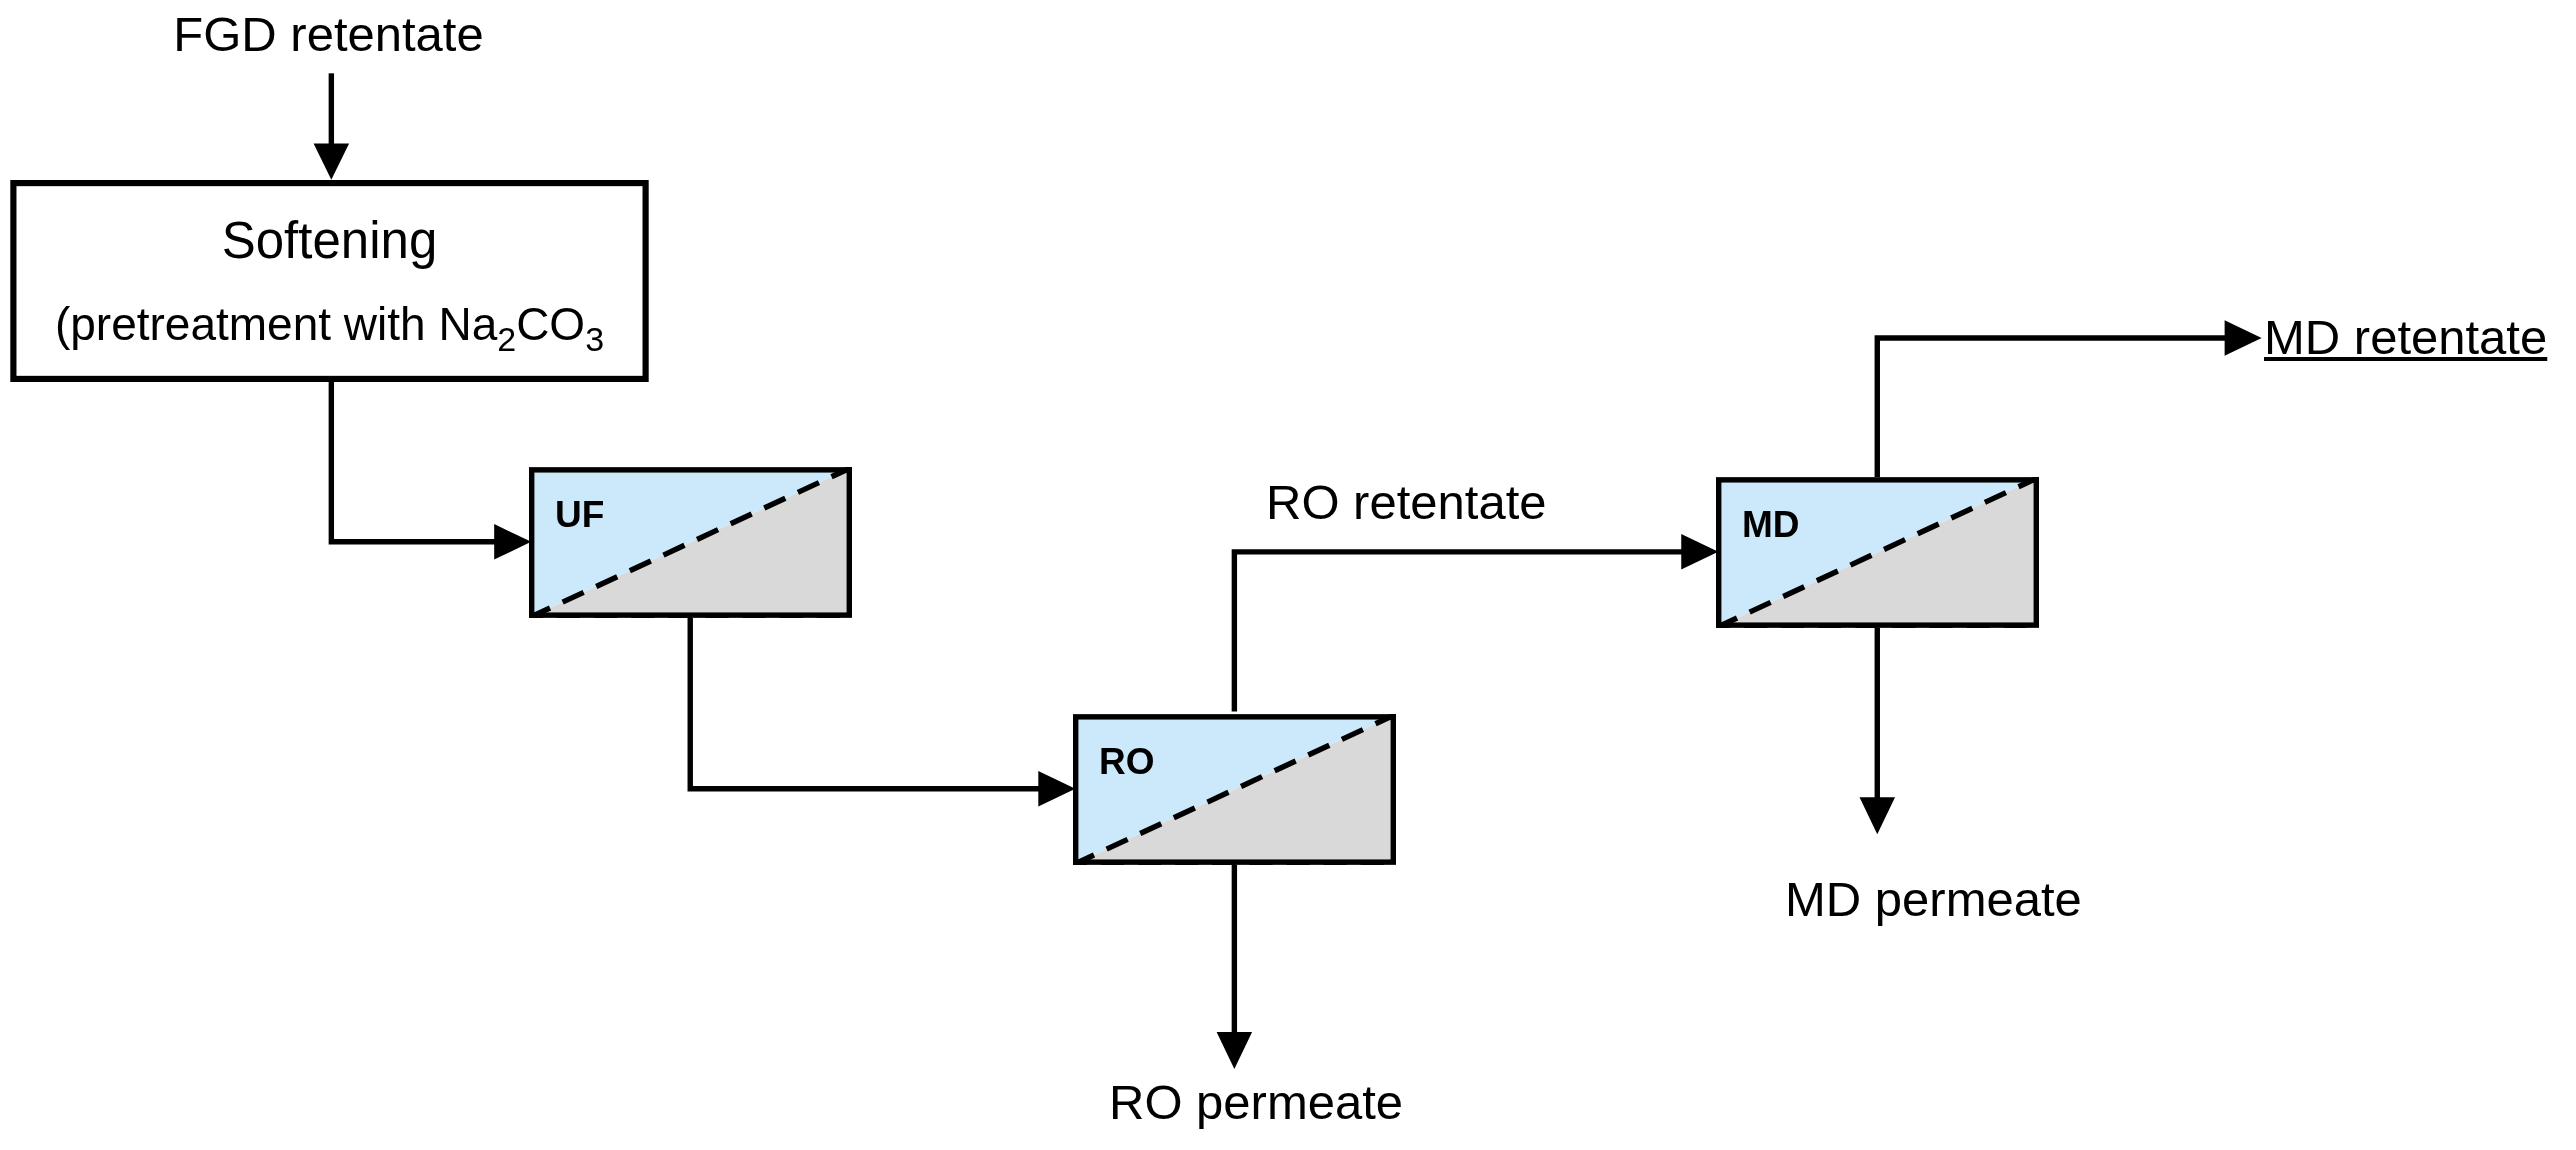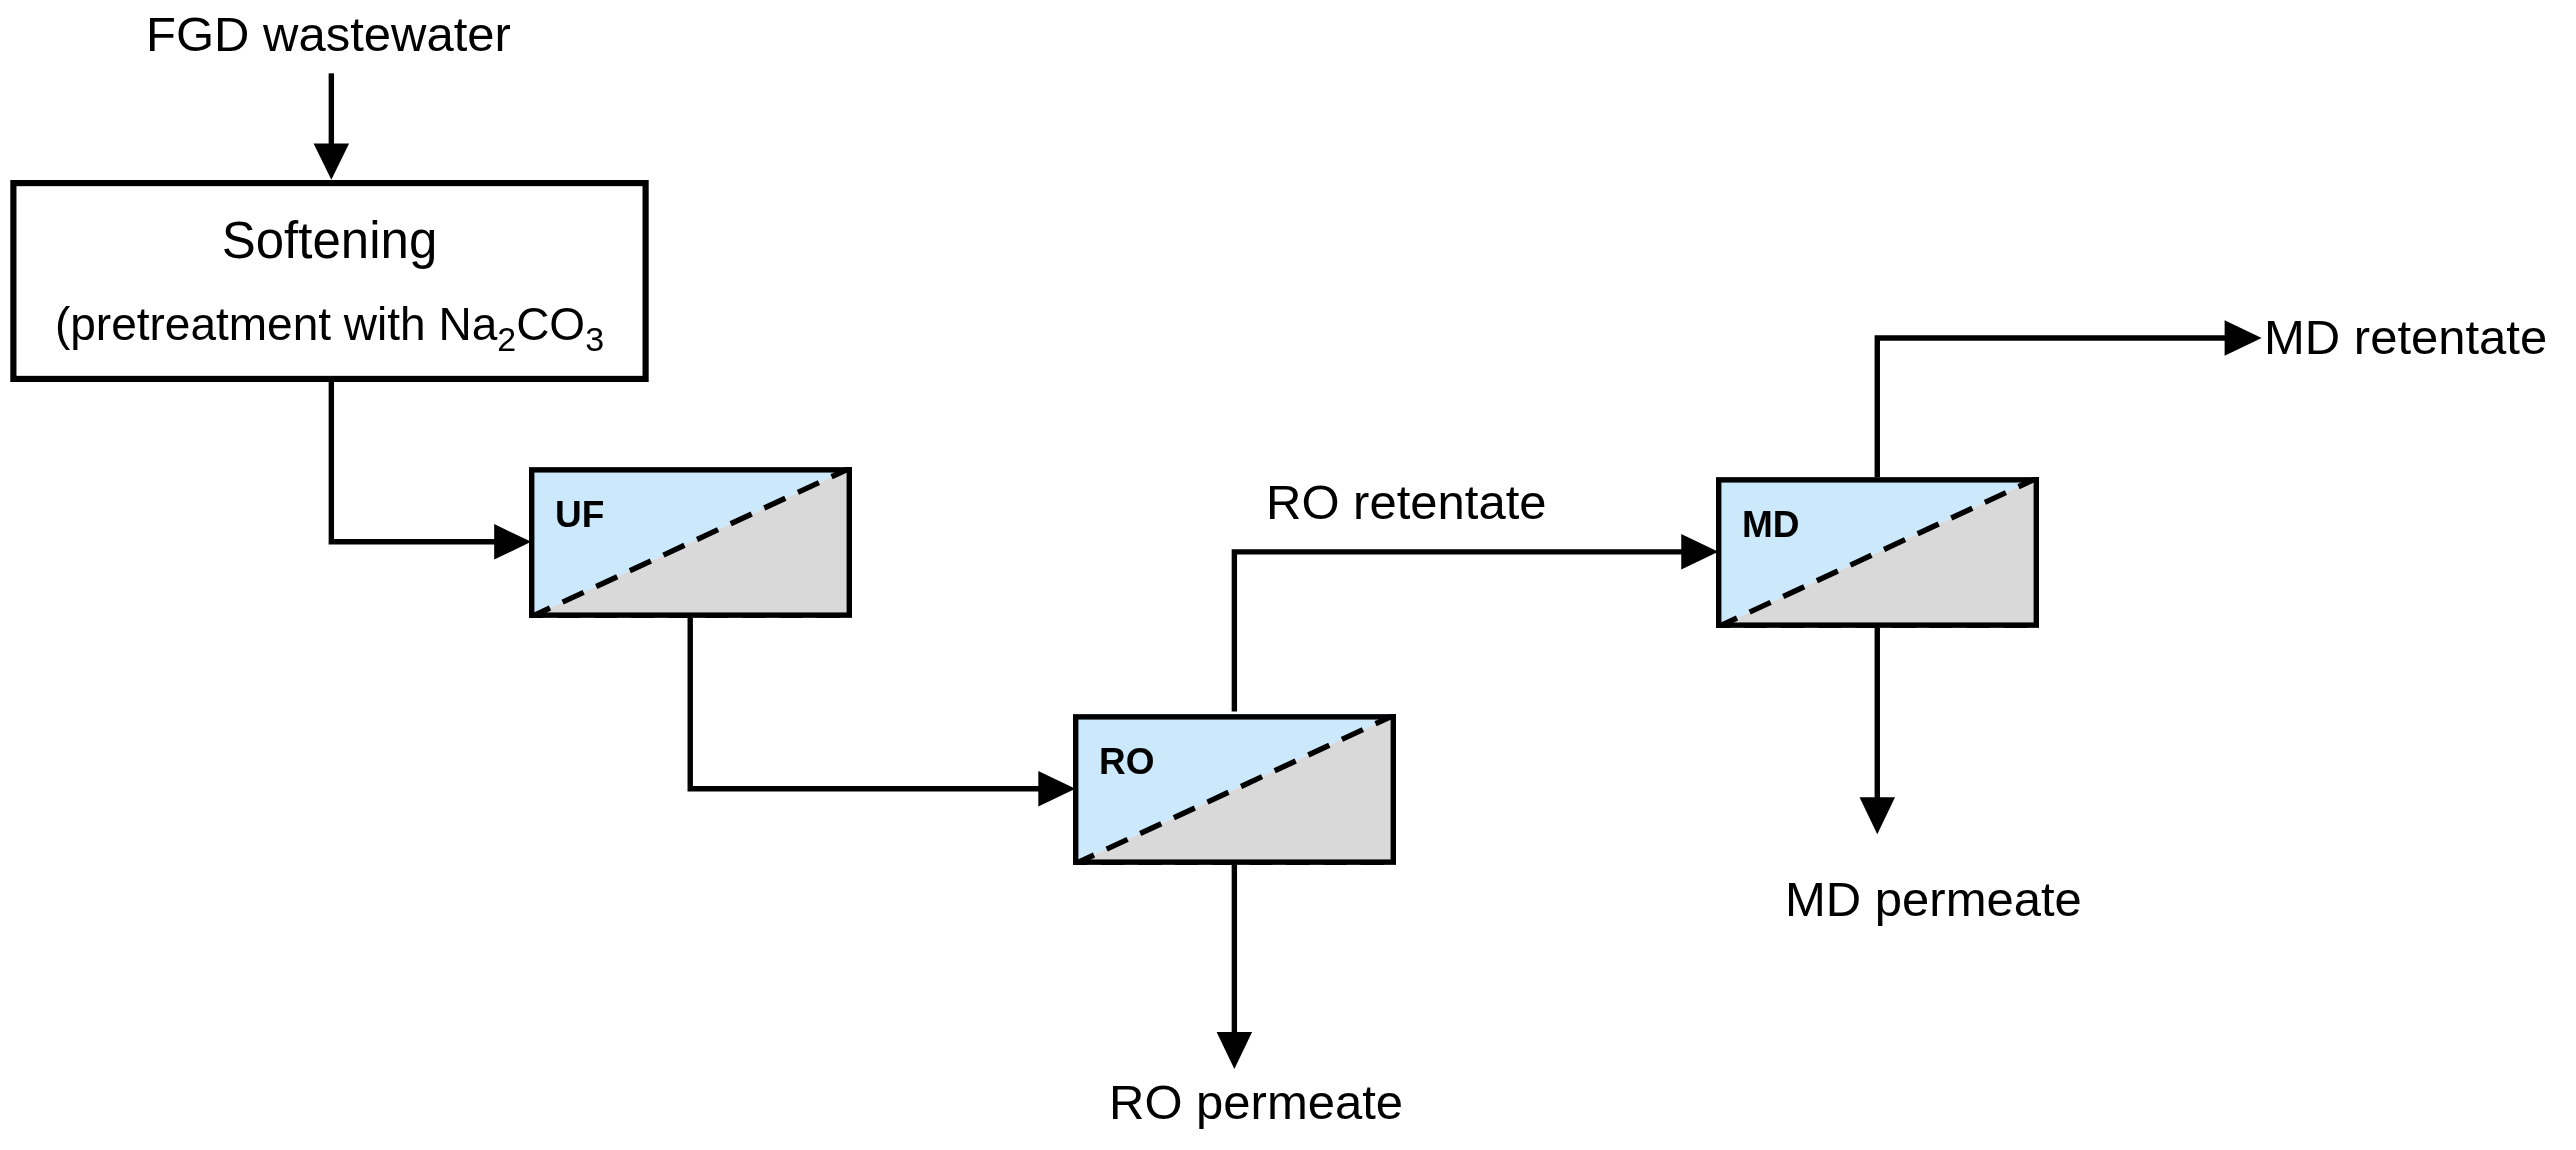--- a/index.html
+++ b/index.html
@@ -50,21 +50,21 @@
     <path class="flow-line" d="M1599,1118 L1599,1340"></path>
     <polygon class="arrowhead" points="1576,1337 1622,1337 1599,1385"></polygon>
 
     <path class="flow-line" d="M2432,618 L2432,438 L2884,438"></path>
     <polygon class="arrowhead" points="2882,415 2882,461 2930,438"></polygon>
 
     <path class="flow-line" d="M2432,812 L2432,1036"></path>
     <polygon class="arrowhead" points="2409,1033 2455,1033 2432,1081"></polygon>
   </svg>
 
-  <div class="stream-label center" style="left:124px;top:6.2px;width:409px;">FGD wastewater</div>
+  <div class="stream-label center" style="left:124px;top:6.2px;width:409px;">FGD retentate</div>
 
   <div class="softening">
     <svg width="639" height="202" viewBox="0 0 828 262">
       <rect x="4" y="4" width="820" height="254" class="softening-border" fill="#cce9fb"></rect>
     </svg>
     <div class="softening-text">
       <div class="s-title">Softening</div>
       <div class="s-sub"><span>(pretreatment with Na</span><sub class="chem">2</sub><span>CO</span><sub class="chem">3</sub></div>
     </div>
   </div>
@@ -93,18 +93,18 @@
     <svg width="323" height="151" viewBox="0 0 418 195">
       <polygon points="0,0 418,0 0,195" fill="#cce9fb"></polygon>
       <polygon points="418,0 418,195 0,195" fill="#d9d9d9"></polygon>
       <path class="dashed-outline" d="M0,195 L418,0 L418,195 Z"></path>
       <rect class="unit-border" x="3.5" y="3.5" width="411" height="188"></rect>
     </svg>
     <div class="unit-label">RO</div>
   </div>
 
   <div class="stream-label" style="left:1266px;top:474px;">RO retentate</div>
-  <div class="stream-label" style="left:2264px;top:309px;">MD retentate</div>
+  <div class="stream-label" style="left:2264px;top:309px;text-decoration:underline;">MD retentate</div>
   <div class="stream-label" style="left:1109px;top:1074px;">RO permeate</div>
   <div class="stream-label" style="left:1785px;top:871px;">MD permeate</div>
 
 </div>
 
 
 </body></html>

